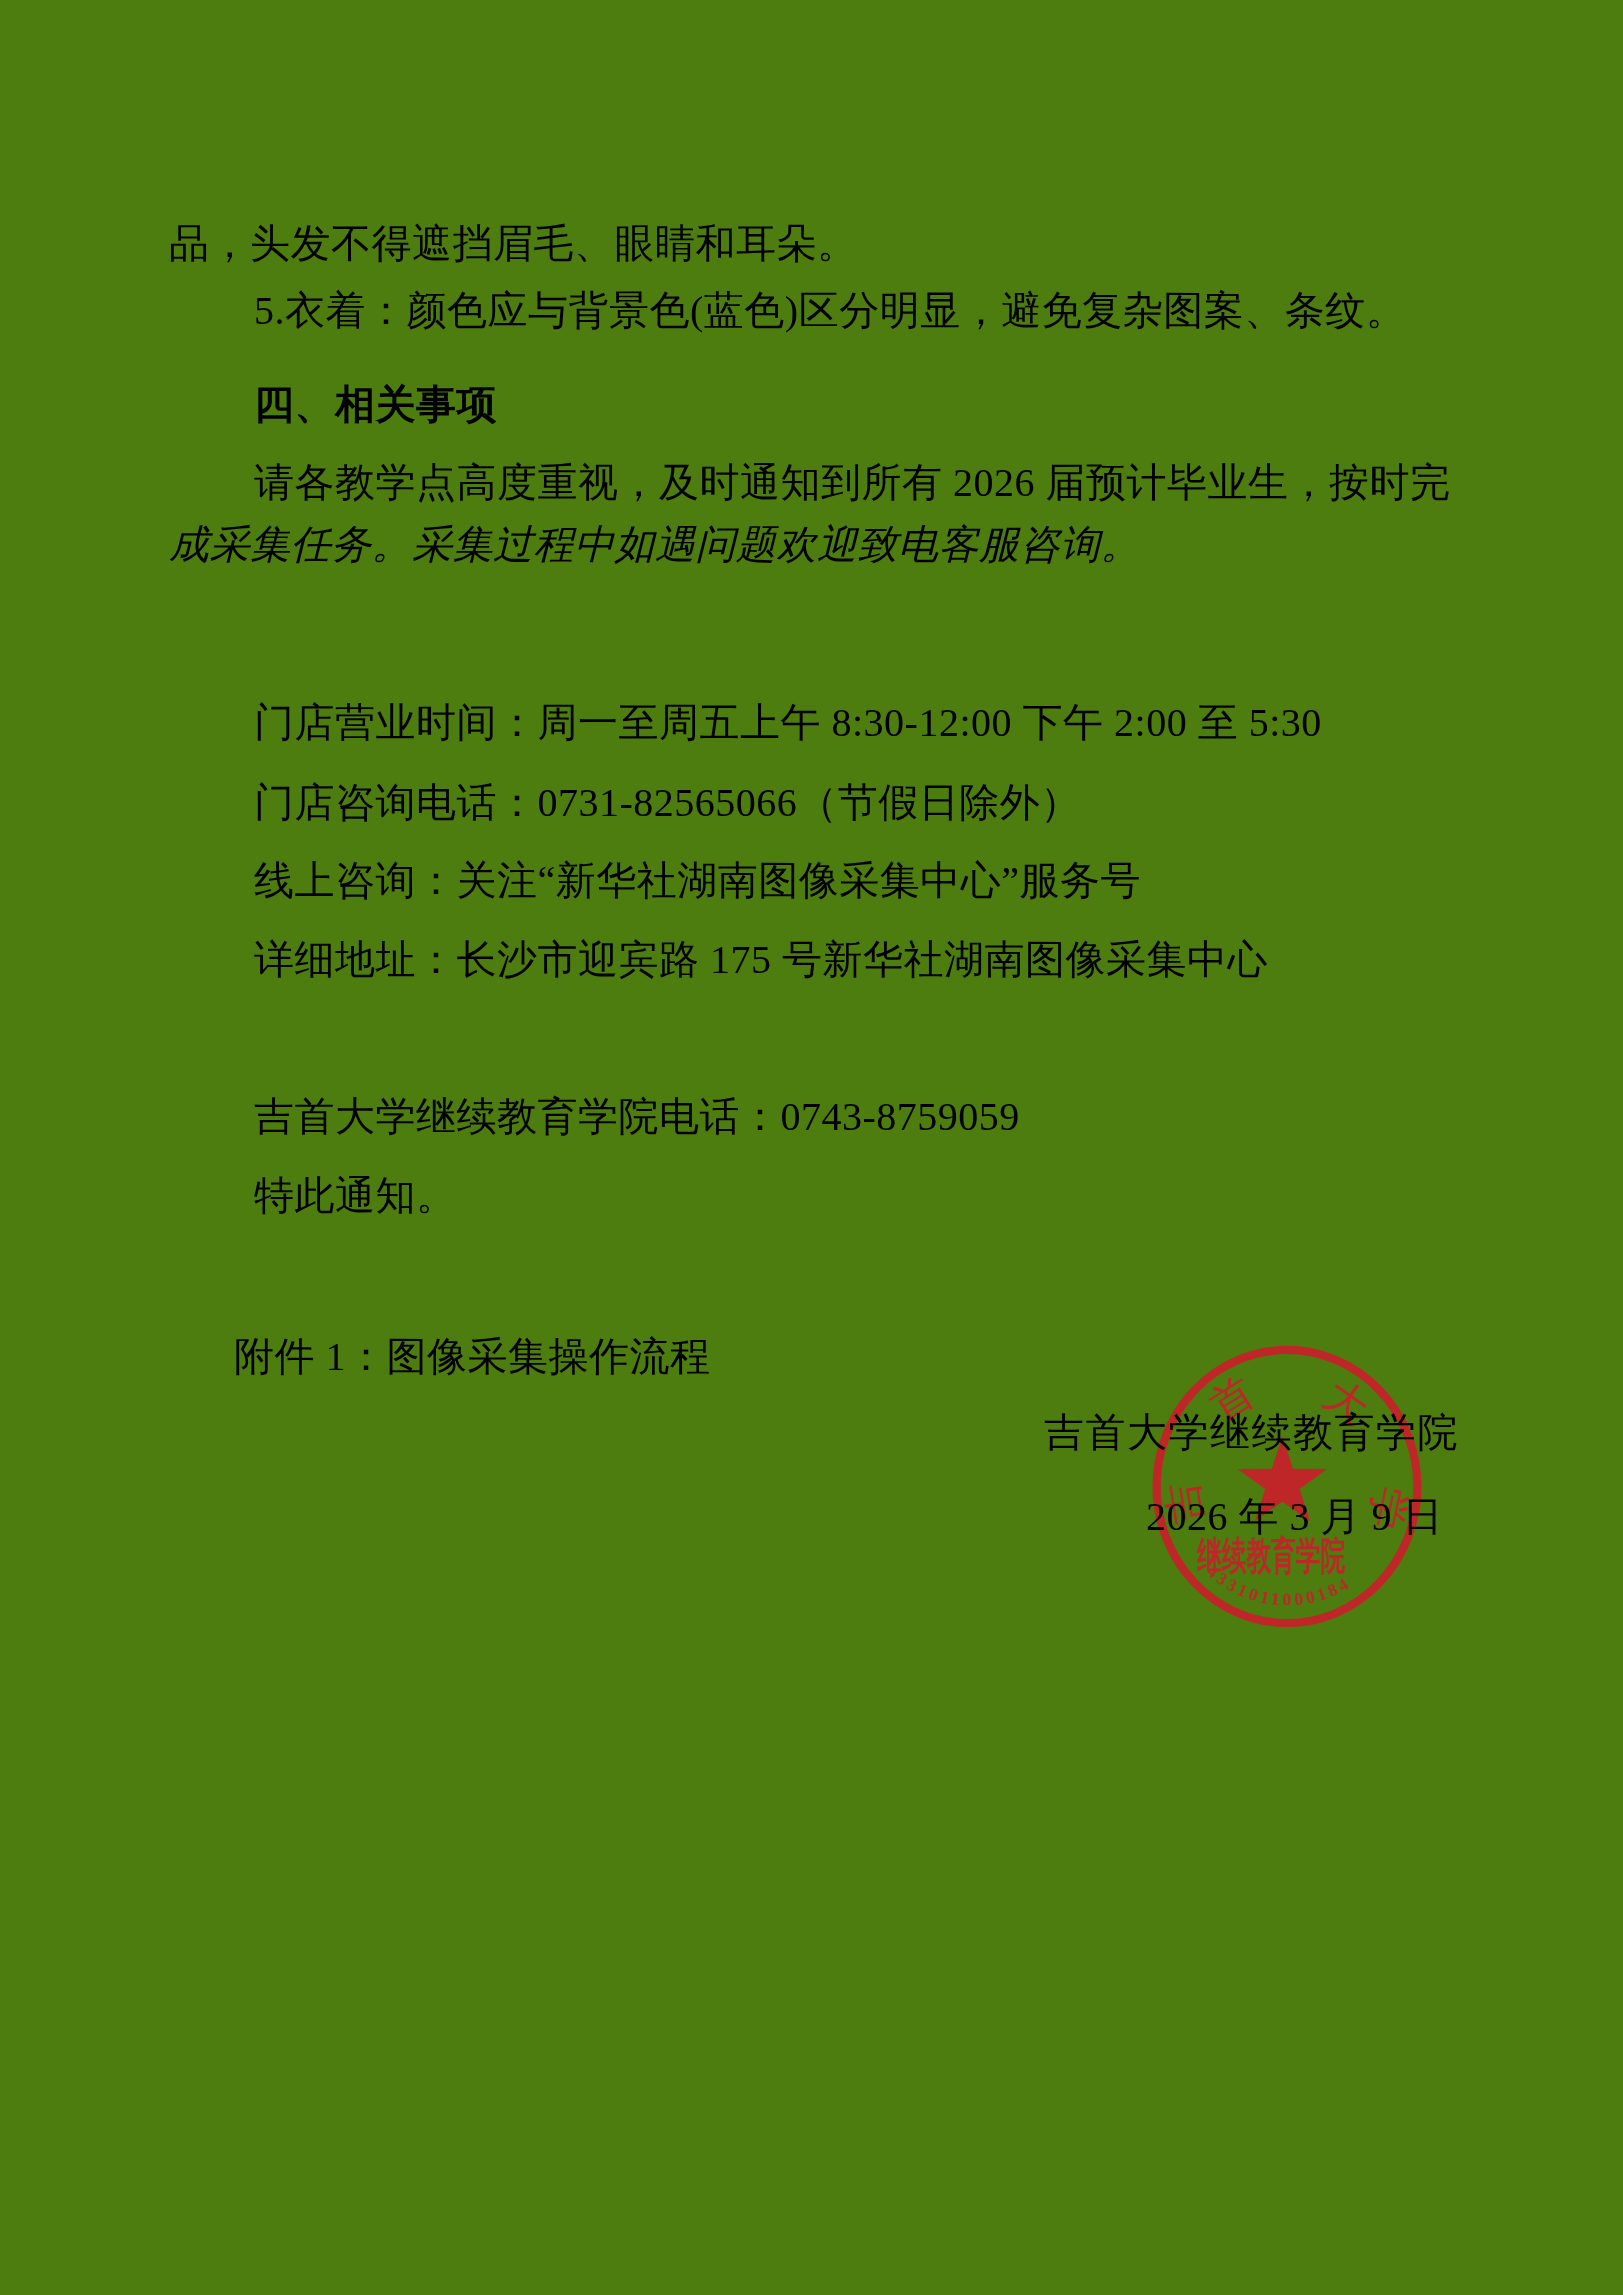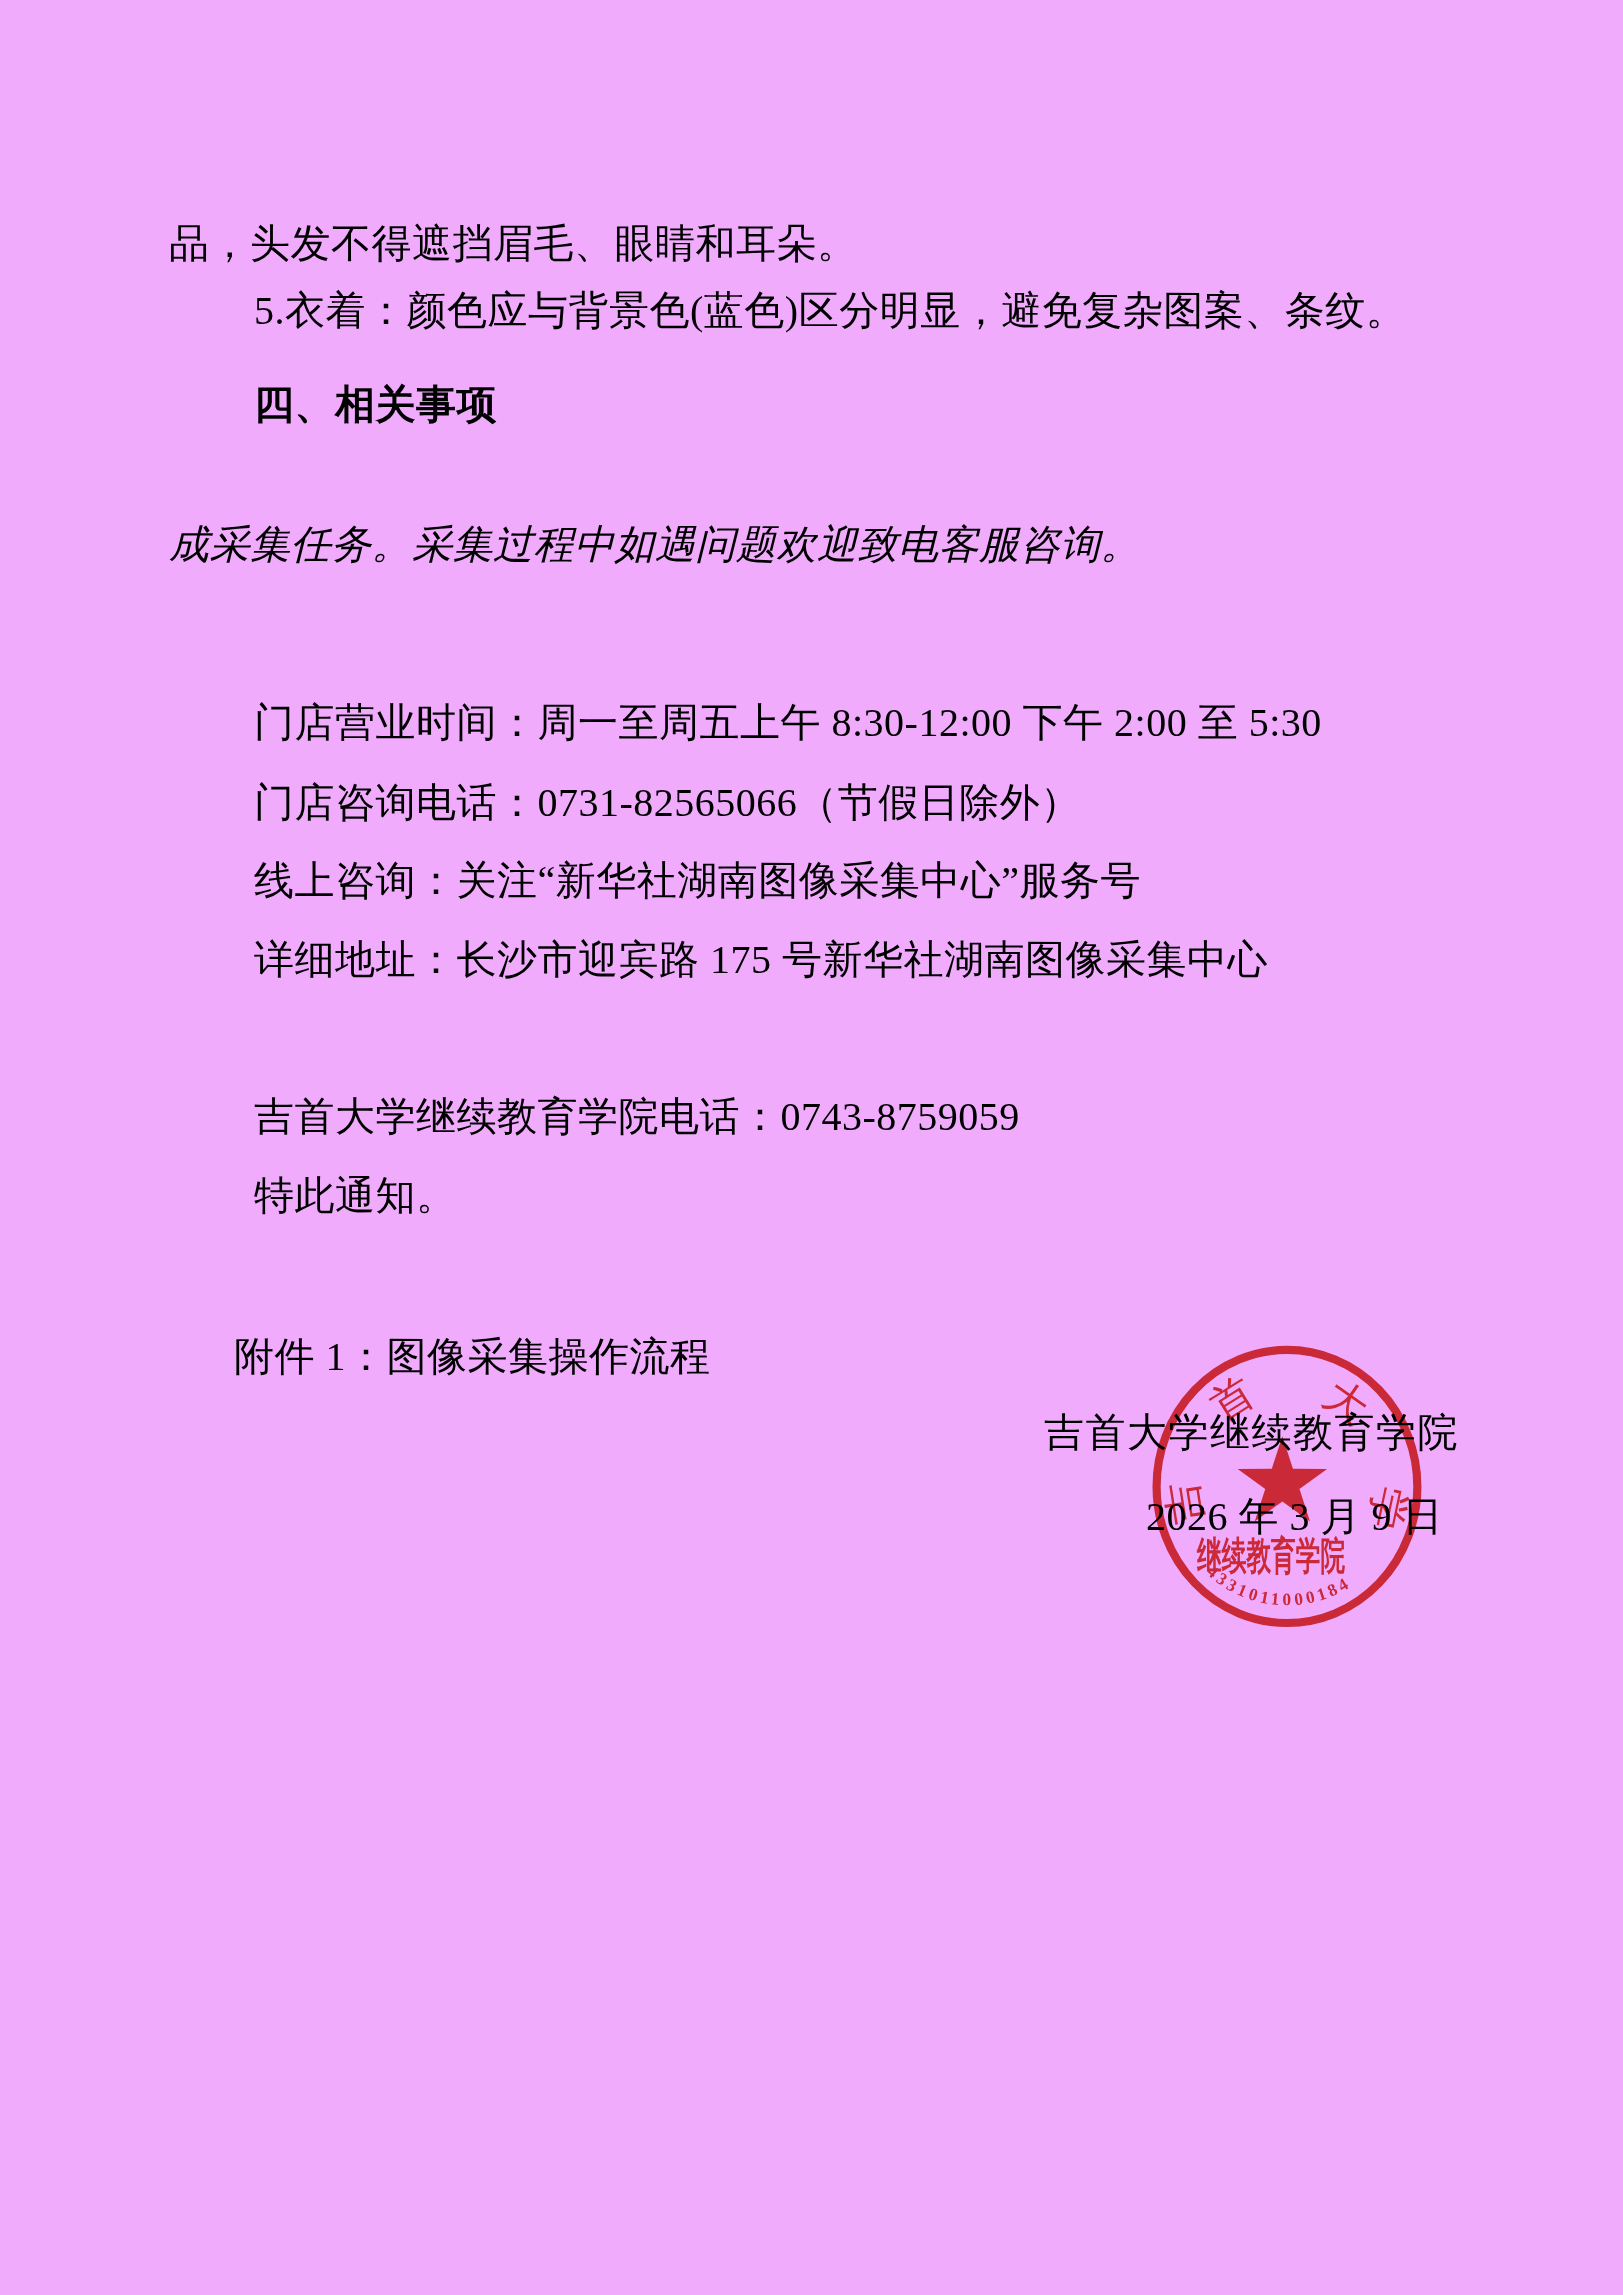--- a/index.html
+++ b/index.html
@@ -4,21 +4,21 @@
 <style>
   html, body {
     margin: 0;
     padding: 0;
     background: #e8e8e8;
   }
   .page {
     position: relative;
     width: 1623px;
     height: 2295px;
-    background: #f0abfc;
+    background: #4d7c0f;
     overflow: hidden;
     font-family: "Liberation Serif", "DejaVu Serif", serif;
     color: #000000;
   }
   .line {
     position: absolute;
     font-size: 40px;
     line-height: 1.25;
     white-space: pre;
     z-index: 2;
@@ -41,20 +41,21 @@
   }
 </style>
 </head>
 <body>
 
 <div class="page">
 
   <div class="line" style="top:219px;  left:169px;">品，头发不得遮挡眉毛、眼睛和耳朵。</div>
   <div class="line" style="top:286px;  left:254px;">5.衣着：颜色应与背景色(蓝色)区分明显，避免复杂图案、条纹。</div>
   <div class="line bold" style="top:380px; left:254px;">四、相关事项</div>
+  <div class="line" style="top:458px;  left:254px;">请各教学点高度重视，及时通知到所有 2026 届预计毕业生，按时完</div>
   <div class="line" style="top:520px; left:169px;font-style:italic;">成采集任务。采集过程中如遇问题欢迎致电客服咨询。</div>
   <div class="line" style="top:698px; left:254px;">门店营业时间：周一至周五上午 8:30-12:00 下午 2:00 至 5:30</div>
   <div class="line" style="top:778px; left:254px;">门店咨询电话：0731-82565066（节假日除外）</div>
   <div class="line" style="top:856px; left:254px;">线上咨询：关注“新华社湖南图像采集中心”服务号</div>
   <div class="line" style="top:935px; left:254px;">详细地址：长沙市迎宾路 175 号新华社湖南图像采集中心</div>
   <div class="line" style="top:1092px; left:254px;">吉首大学继续教育学院电话：0743-8759059</div>
   <div class="line" style="top:1171px; left:254px;">特此通知。</div>
 
   <div class="line" style="top:1332px; left:234px;">附件 1：图像采集操作流程</div>
 

